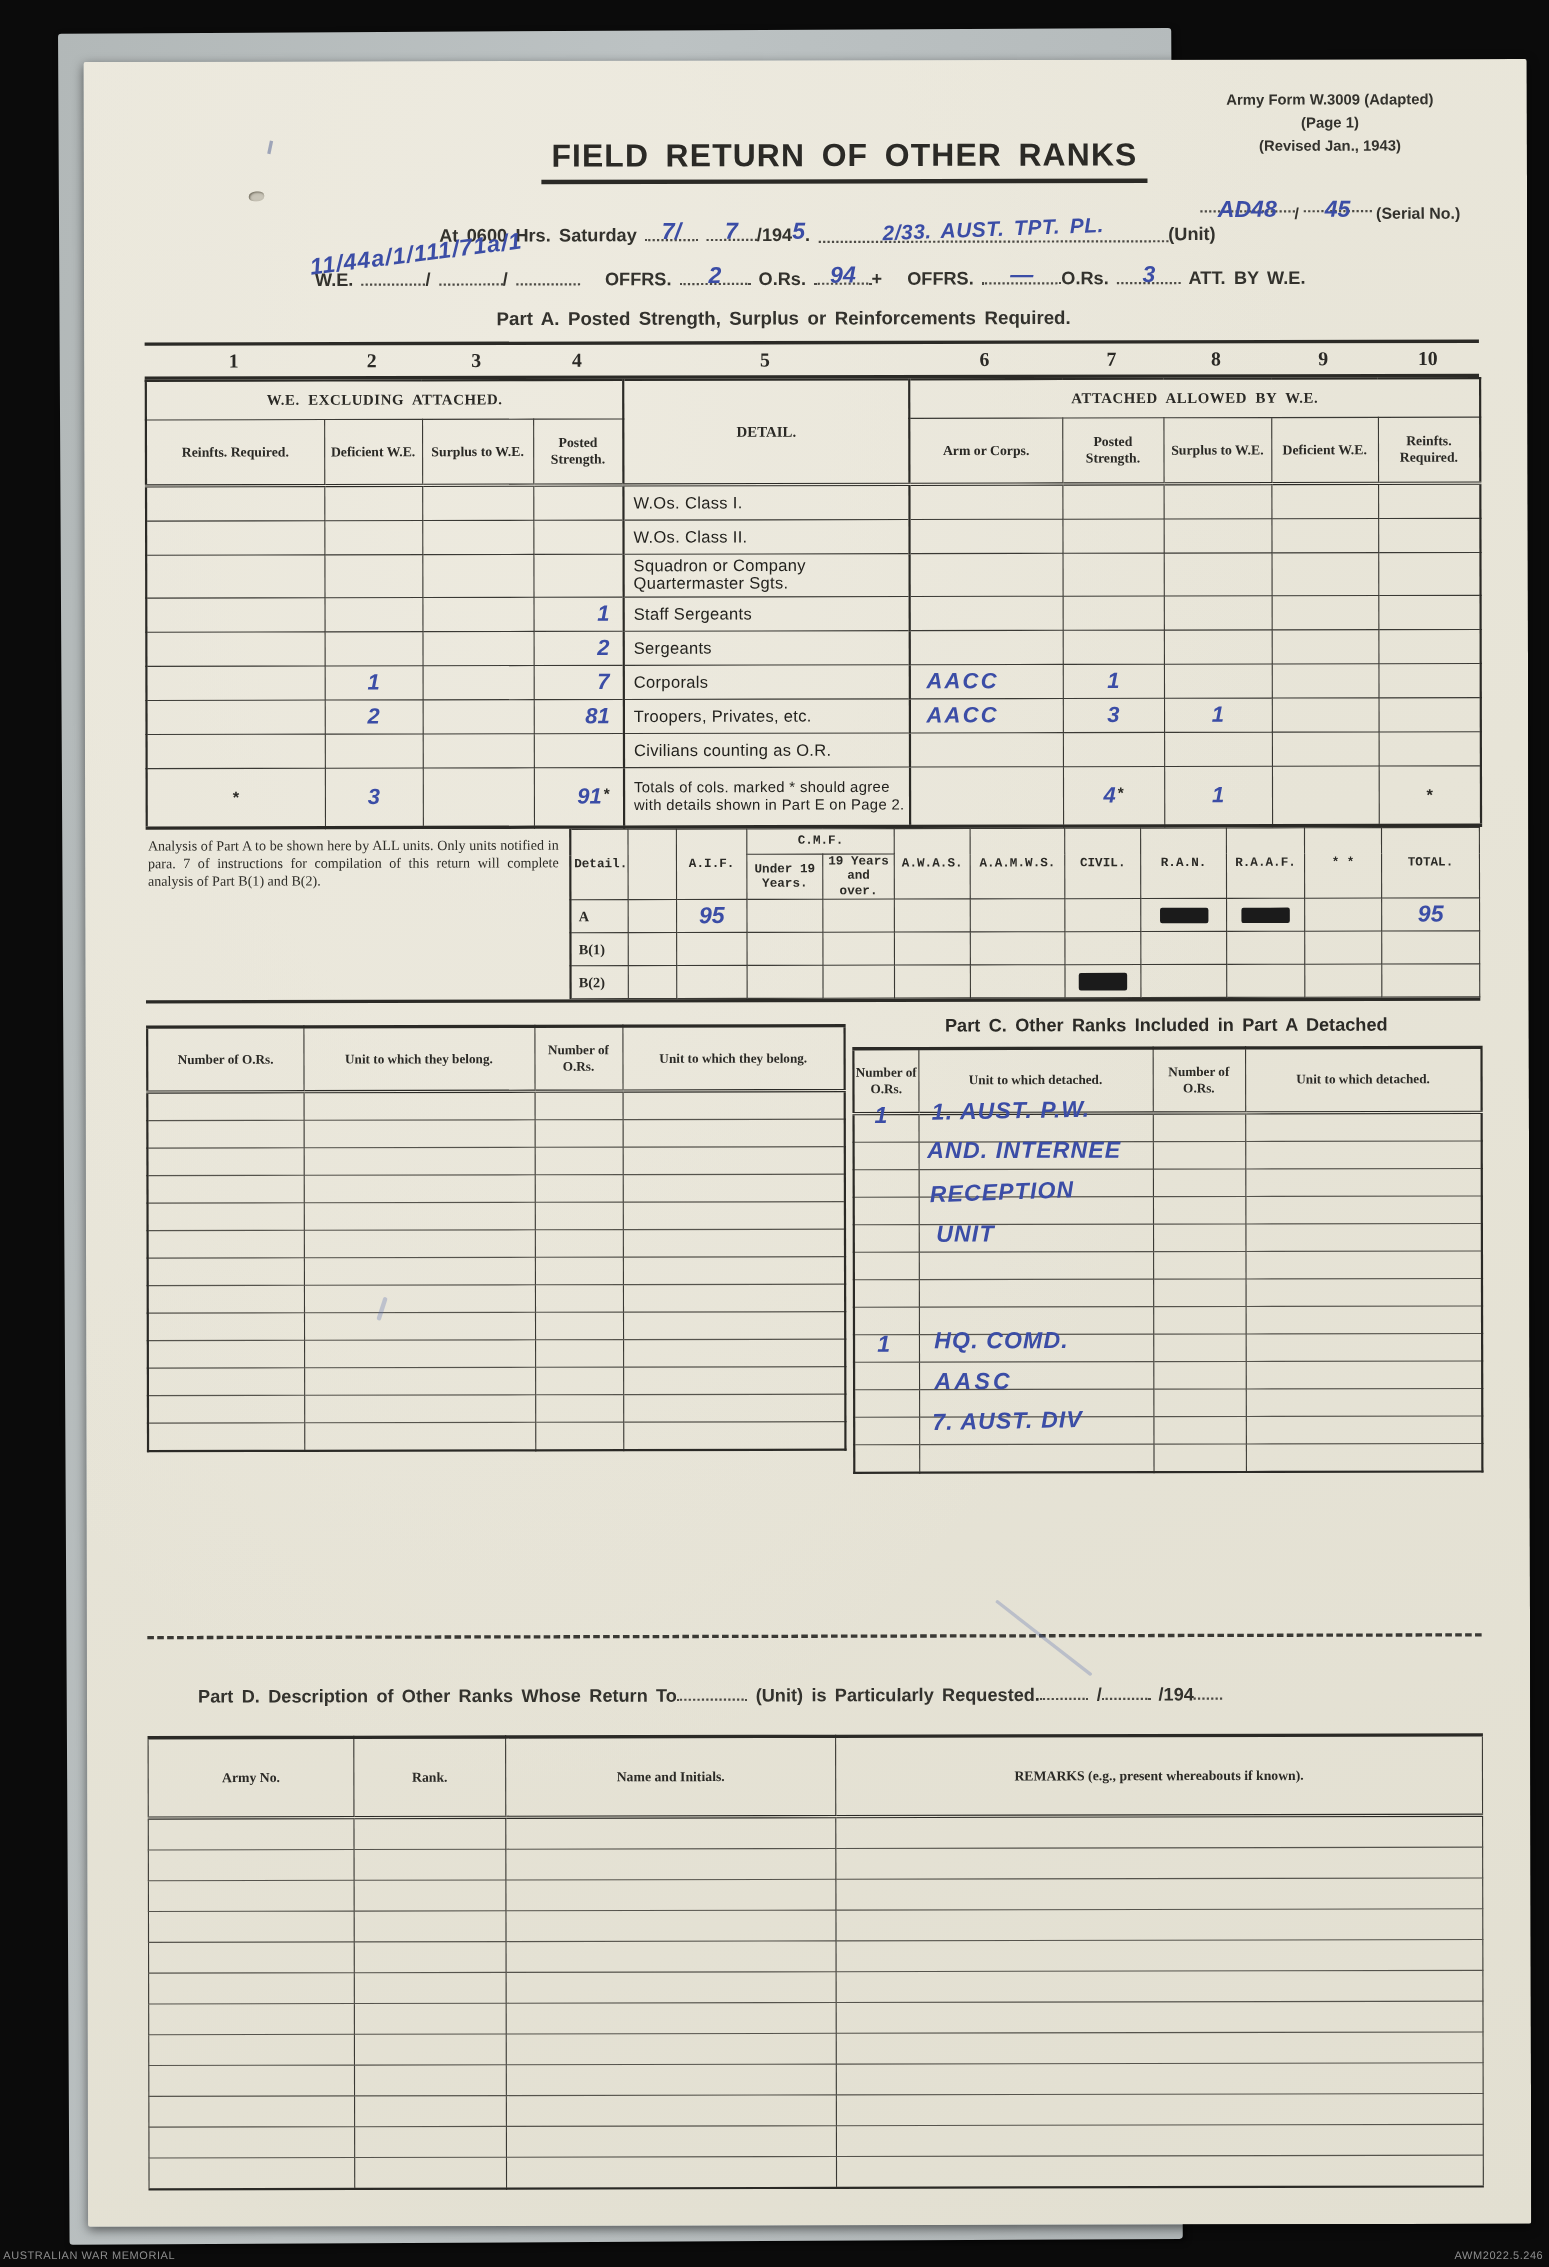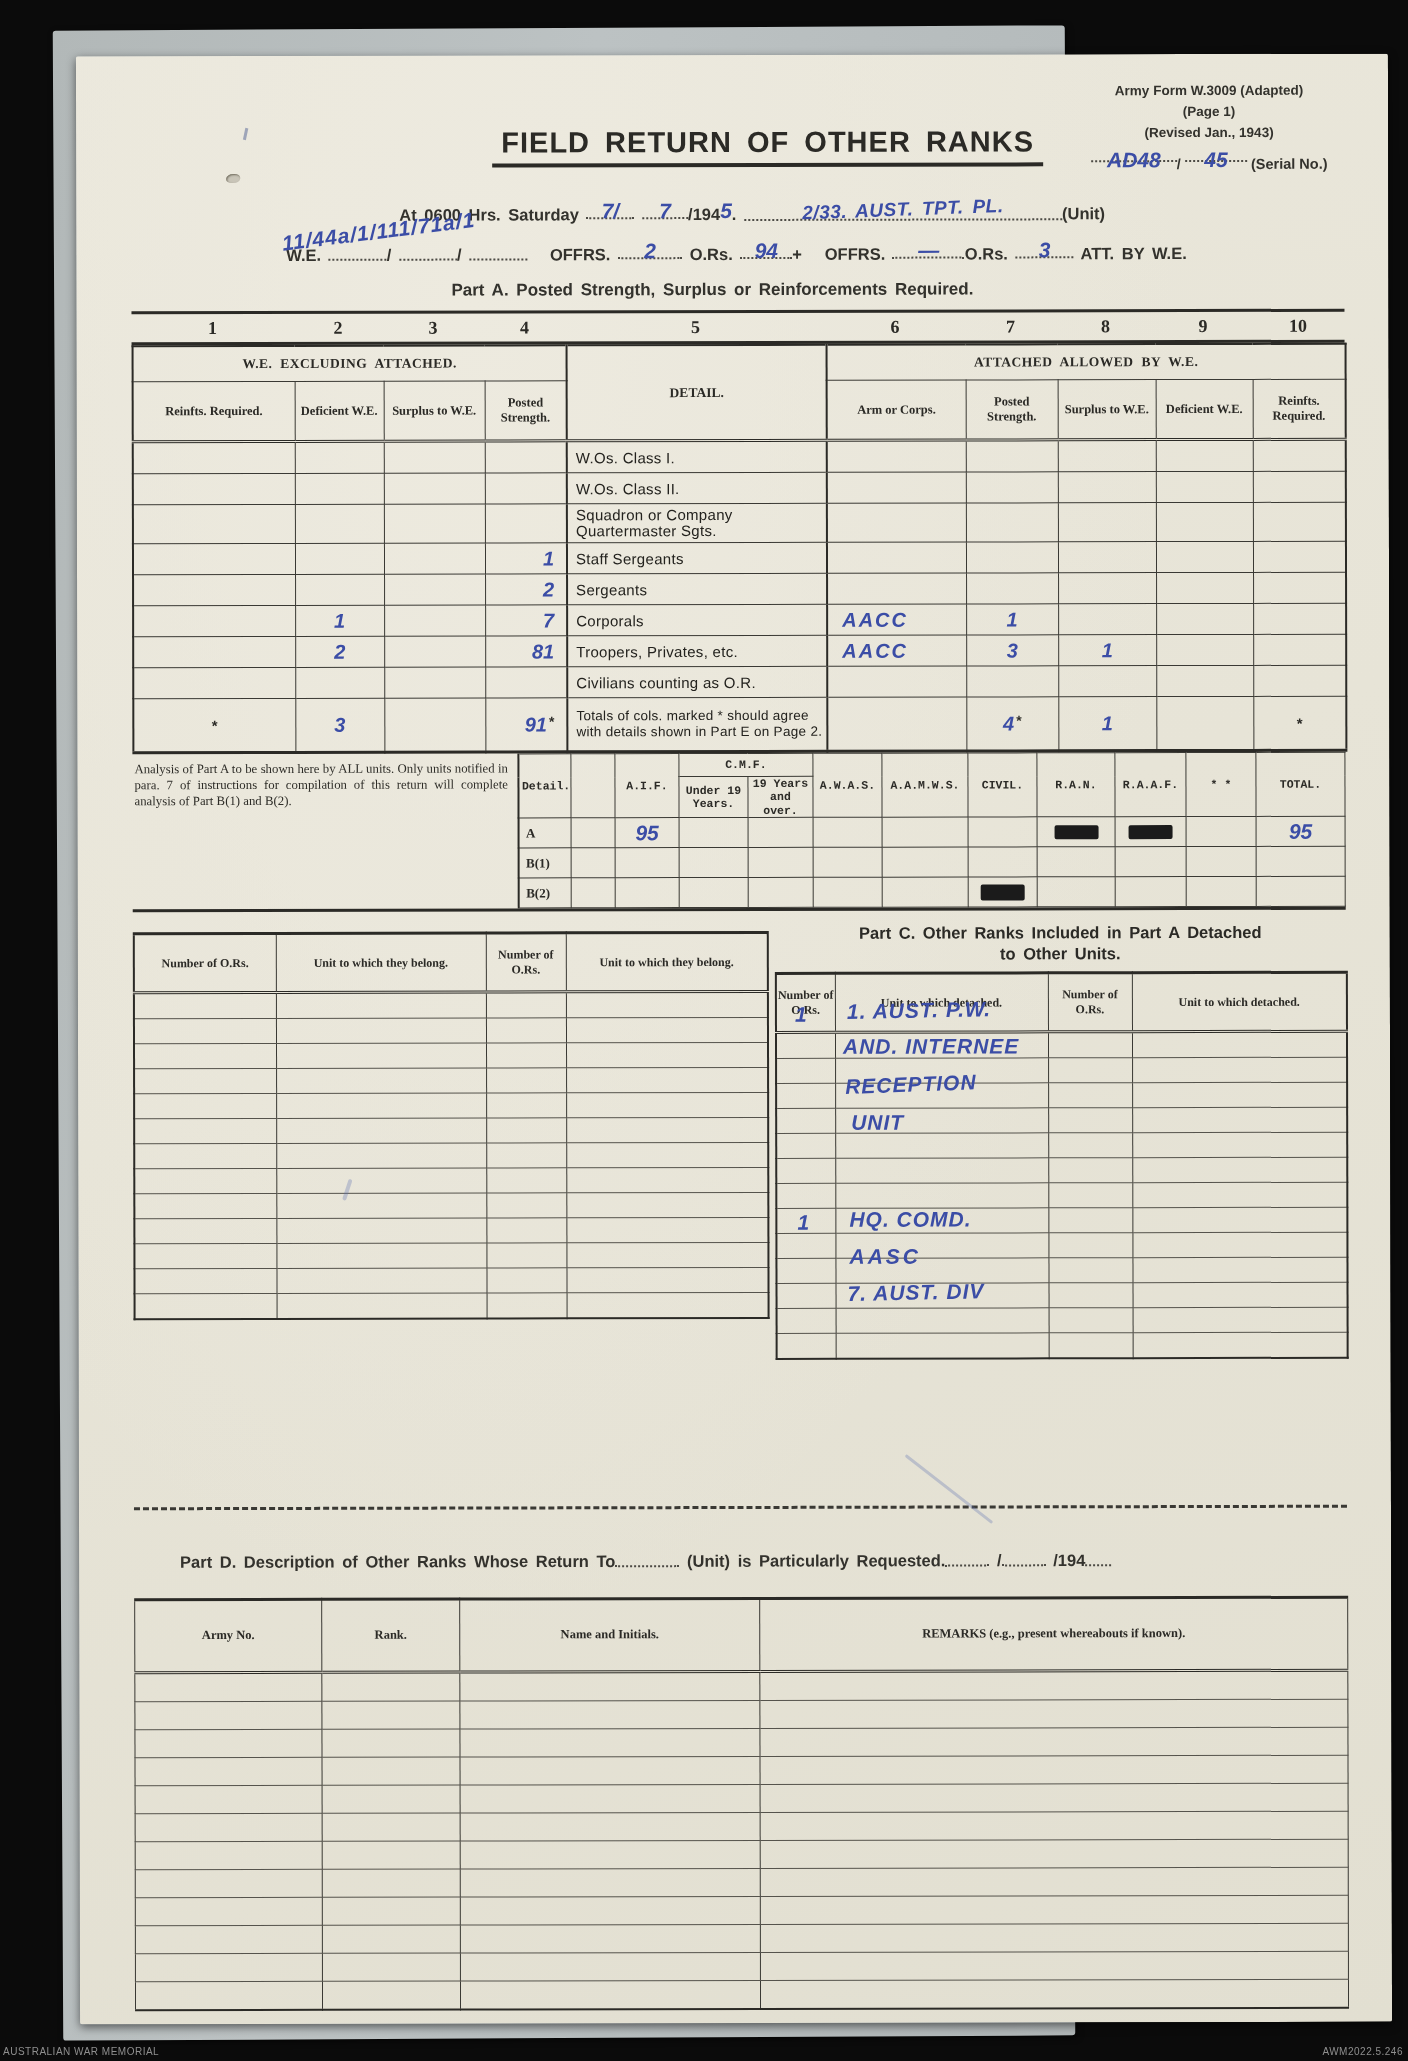--- a/index.html
+++ b/index.html
@@ -120,21 +120,21 @@
   <div class="nick"></div>
 
   <div class="content">
 
     <div class="meta">
       <div>Army Form W.3009  (Adapted)</div>
       <div>(Page 1)</div>
       <div>(Revised Jan., 1943)</div>
       <div class="serialline">
         <span class="dots" style="width:86px;text-align:center;"><span class="hw hwin">AD48</span></span><span>/</span>
-        <span class="dots" style="width:62px;text-align:center;"><span class="hw hwin">45</span></span>
+        <span class="dots" style="width:62px;text-align:center;margin-top:31px;"><span class="hw hwin">45</span></span>
         <span>(Serial No.)</span>
       </div>
     </div>
 
     <div class="titleblock">
       <h1>FIELD RETURN OF OTHER RANKS</h1>
     </div>
 
     <div class="fline dateline">
       <span>At 0600 Hrs. Saturday</span>
@@ -504,21 +504,20 @@
                 <td></td>
                 <td></td>
               </tr>
             </tbody>
         </table>
       </div>
 
       <div class="ccol">
         <div class="bchead">
           <div>Part C.   Other Ranks Included in Part A Detached</div>
-          <div>to Other Units.</div>
         </div>
         <table class="bt">
           <colgroup>
               <col style="width:59px;">
               <col style="width:213px;">
               <col style="width:84px;">
               <col style="width:215px;">
             </colgroup>
           <thead>
             <tr>

